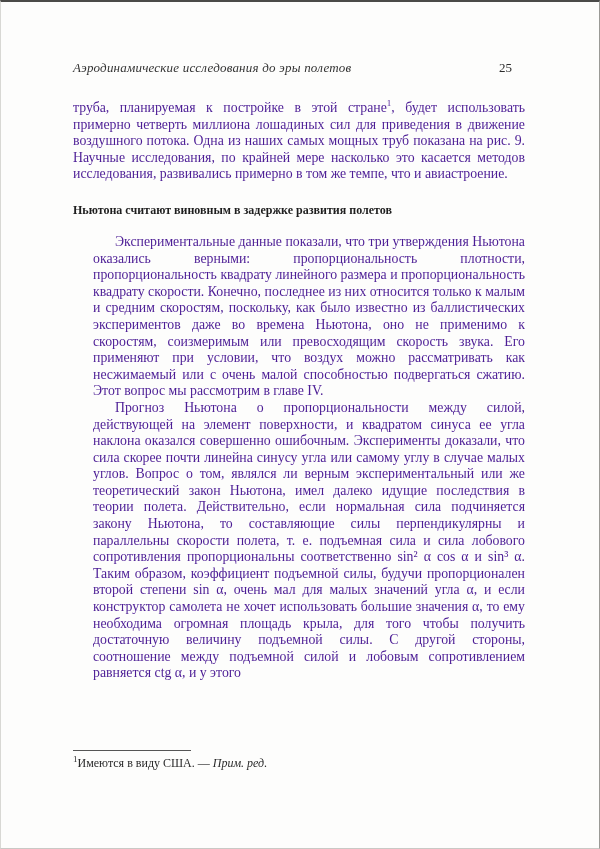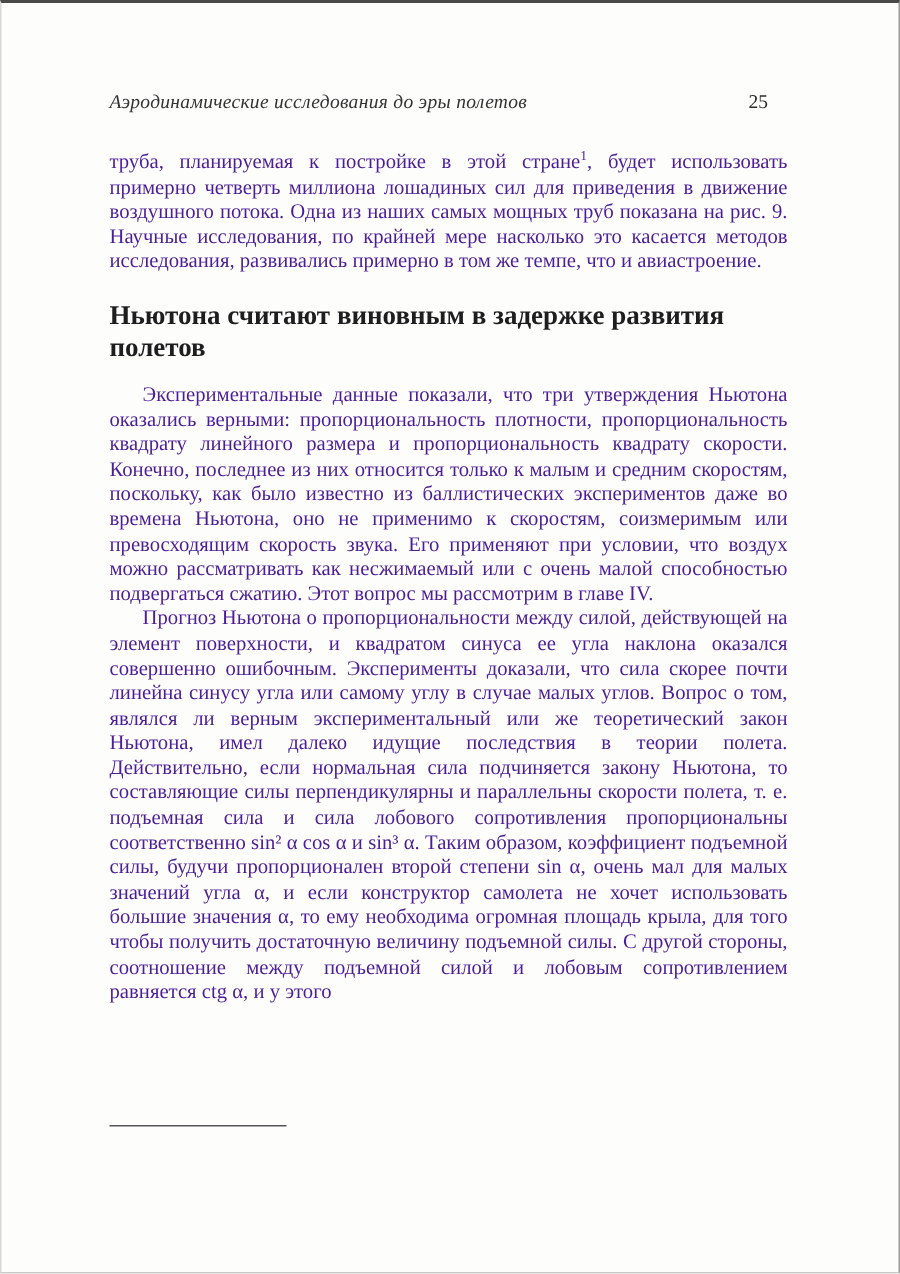--- a/index.html
+++ b/index.html
@@ -49,29 +49,29 @@
     font-style: normal;
     color: #2a2a2a;
   }
   .para {
     font-size: 13.8px;
     line-height: 16.6px;
     text-align: justify;
     margin: 0;
     color: #4c1d95;
   }
-  .para.indent { text-indent: 22px; }
+  .para.indent { text-indent: 22px; margin-left: 20px; }
   .para.no-indent { text-indent: 0; }
   sup.fn-ref {
     font-size: 9px;
     line-height: 0;
     vertical-align: super;
   }
   h2.section-heading {
-    font-size: 18px;
+    font-size: 12px;
     line-height: 21px;
     font-weight: bold;
     color: #1e1e1e;
     margin: 17px 0 13px 0;
     text-align: left;
   }
   .footnote {
     position: absolute;
     left: 72px;
     top: 748px;
@@ -108,15 +108,16 @@
     <h2 class="section-heading">Ньютона считают виновным в задержке развития полетов</h2>
 
     <p class="para indent">Экспериментальные данные показали, что три утверждения Ньютона оказались верными: пропорциональность плотности, пропорциональность квадрату линейного размера и пропорциональность квадрату скорости. Конечно, последнее из них относится только к малым и средним скоростям, поскольку, как было известно из баллистических экспериментов даже во времена Ньютона, оно не применимо к скоростям, соизмеримым или превосходящим скорость звука. Его применяют при условии, что воздух можно рассматривать как несжимаемый или с очень малой способностью подвергаться сжатию. Этот вопрос мы рассмотрим в главе IV.</p>
 
     <p class="para indent">Прогноз Ньютона о пропорциональности между силой, действующей на элемент поверхности, и квадратом синуса ее угла наклона оказался совершенно ошибочным. Эксперименты доказали, что сила скорее почти линейна синусу угла или самому углу в случае малых углов. Вопрос о том, являлся ли верным экспериментальный или же теоретический закон Ньютона, имел далеко идущие последствия в теории полета. Действительно, если нормальная сила подчиняется закону Ньютона, то составляющие силы перпендикулярны и параллельны скорости полета, т. е. подъемная сила и сила лобового сопротивления пропорциональны соответственно sin² α cos α и sin³ α. Таким образом, коэффициент подъемной силы, будучи пропорционален второй степени sin α, очень мал для малых значений угла α, и если конструктор самолета не хочет использовать большие значения α, то ему необходима огромная площадь крыла, для того чтобы получить достаточную величину подъемной силы. С другой стороны, соотношение между подъемной силой и лобовым сопротивлением равняется ctg α, и у этого</p>
 
   </div>
 
   <div class="footnote">
     <div class="footnote-rule"></div>
+    <p class="footnote-text"><sup class="fn-ref">1</sup><span>Имеются в виду США. — </span><span class="src">Прим. ред.</span></p>
   </div>
 
 </div>
 
 </body></html>

